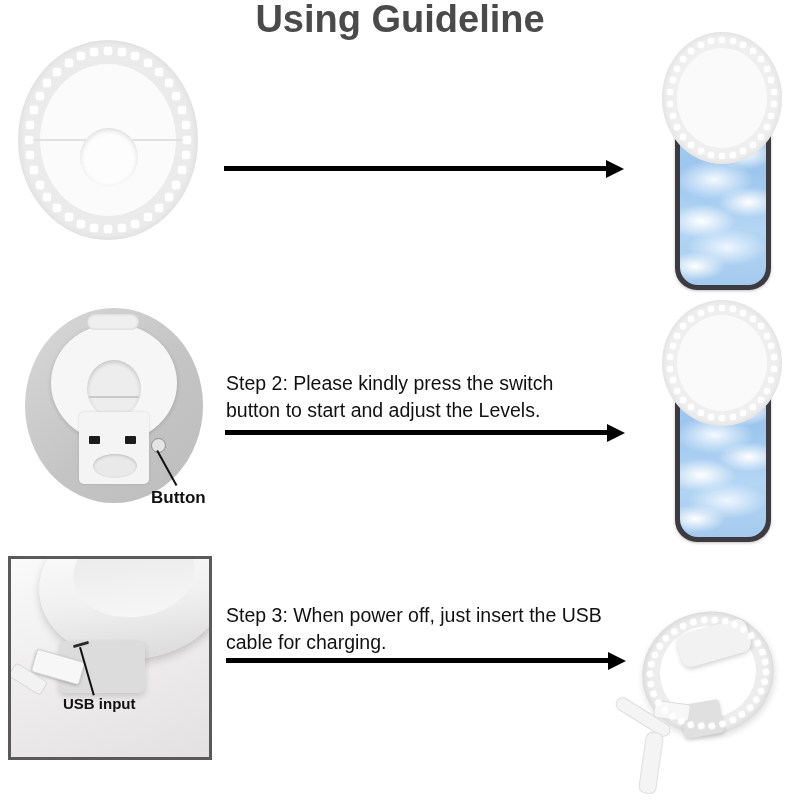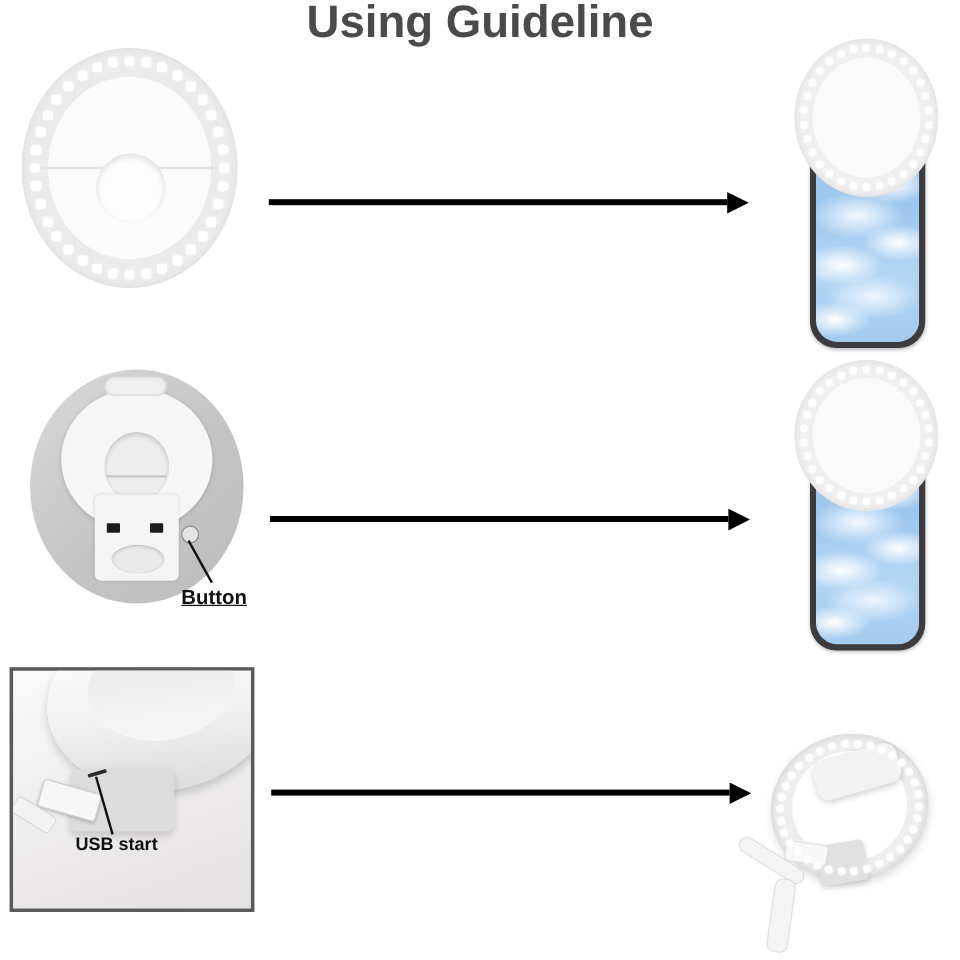--- a/index.html
+++ b/index.html
@@ -136,21 +136,20 @@
   }
   .bv-button{
     position:absolute;border-radius:50%;
     background:#e4e4e4;
     border:1.5px solid #8d8d8d;
   }
   .leader{position:absolute;background:#111;transform-origin:0 0;}
   .callout{
     position:absolute;font-size:17px;font-weight:bold;color:#111;
     font-family:"Liberation Sans", sans-serif;
-    text-decoration:underline;
   }
 
   
   .photobox{
     position:absolute;
     border:3px solid #5a5a5a;
     background:#f1f1f1;
     overflow:hidden;
   }
   .pb-bg{position:absolute;inset:0;background:linear-gradient(160deg,#fafafa,#eceaea 60%,#e3e1e1);}
@@ -321,20 +320,21 @@
       <div class="bv-tab" style="left:62px;top:6px;width:52px;height:16px;"></div>
       <div class="bv-body" style="left:54px;top:104px;width:70px;height:72px;"></div>
       <div class="bv-slot" style="left:64px;top:128px;width:11px;height:8px;"></div>
       <div class="bv-slot" style="left:100px;top:128px;width:11px;height:8px;"></div>
       <div class="bv-pad" style="left:68px;top:146px;width:44px;height:24px;"></div>
       <div class="bv-button" style="left:126px;top:130px;width:13px;height:13px;"></div>
       <div class="leader" style="left:133px;top:142px;width:40px;height:2px;transform:rotate(61deg);"></div>
       <div class="callout" style="left:126px;top:180px;">Button</div>
     </div>
 
+    <div class="steptext" style="left:226px;top:70px;width:380px;">Step 2: Please kindly press the switch button to start and adjust the Levels.</div>
 
     <div class="arrow" style="left:225px;top:124px;width:400px;">
       <div class="shaft" style="width:382px;"></div>
       <div class="head" style="left:382px;"></div>
     </div>
 
     <div style="position:absolute;left:650px;top:0px;width:140px;height:245px;">
       <div class="phone" style="left:25px;top:50px;width:96px;height:192px;">
         <div class="phone-screen"></div>
         <div class="phone-notch" style="width:46px;height:13px;"></div>
@@ -382,23 +382,24 @@
 
     <div class="photobox" style="left:8px;top:8px;width:198px;height:198px;">
       <div class="pb-bg"></div>
       <div class="pb-ring" style="left:28px;top:-48px;width:190px;height:148px;transform:rotate(-7deg);"></div>
       <div class="pb-ringhole" style="left:62px;top:-30px;width:122px;height:88px;transform:rotate(-7deg);"></div>
       <div class="pb-base" style="left:48px;top:82px;width:86px;height:52px;"></div>
       <div class="pb-port" style="left:62px;top:84px;width:16px;height:3px;transform:rotate(-16deg);"></div>
       <div class="pb-plug" style="left:22px;top:96px;width:48px;height:22px;transform:rotate(16deg);"></div>
       <div class="pb-cable" style="left:-2px;top:112px;width:36px;height:14px;transform:rotate(32deg);"></div>
       <div class="leader" style="left:70px;top:88px;width:50px;height:2px;transform:rotate(74deg);"></div>
-      <div class="pb-label" style="left:52px;top:136px;">USB start</div>
-    </div>
-
+      <div class="pb-label" style="left:52px;top:136px;">USB input</div>
+    </div>
+
+    <div class="steptext" style="left:226px;top:54px;width:380px;">Step 3: When power off, just insert the USB cable for charging.</div>
 
     <div class="arrow" style="left:226px;top:104px;width:400px;">
       <div class="shaft" style="width:382px;"></div>
       <div class="head" style="left:382px;"></div>
     </div>
 
     <div class="angled" style="left:620px;top:58px;width:180px;height:190px;">
       <div class="an-ring" style="left:22px;top:6px;width:132px;height:122px;transform:rotate(-16deg);"></div>
       <div class="an-inner" style="left:40px;top:20px;width:96px;height:92px;transform:rotate(-16deg);"></div>
       <div class="an-clip" style="left:58px;top:20px;width:72px;height:34px;transform:rotate(-16deg);"></div>

